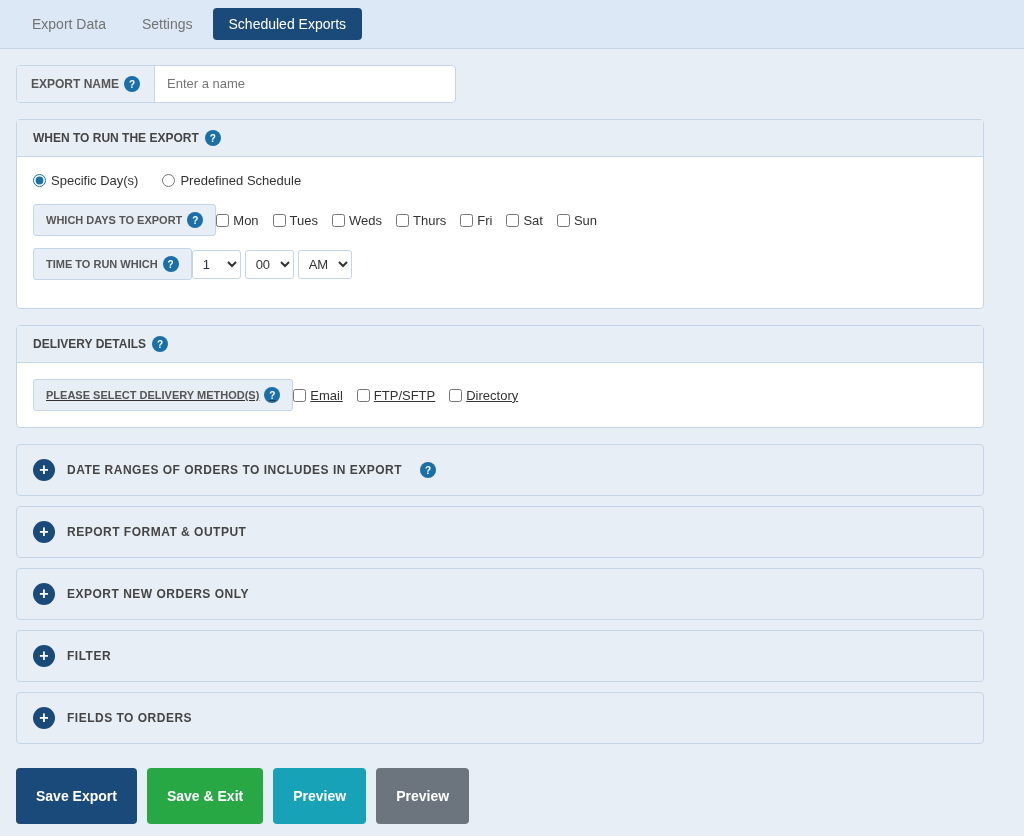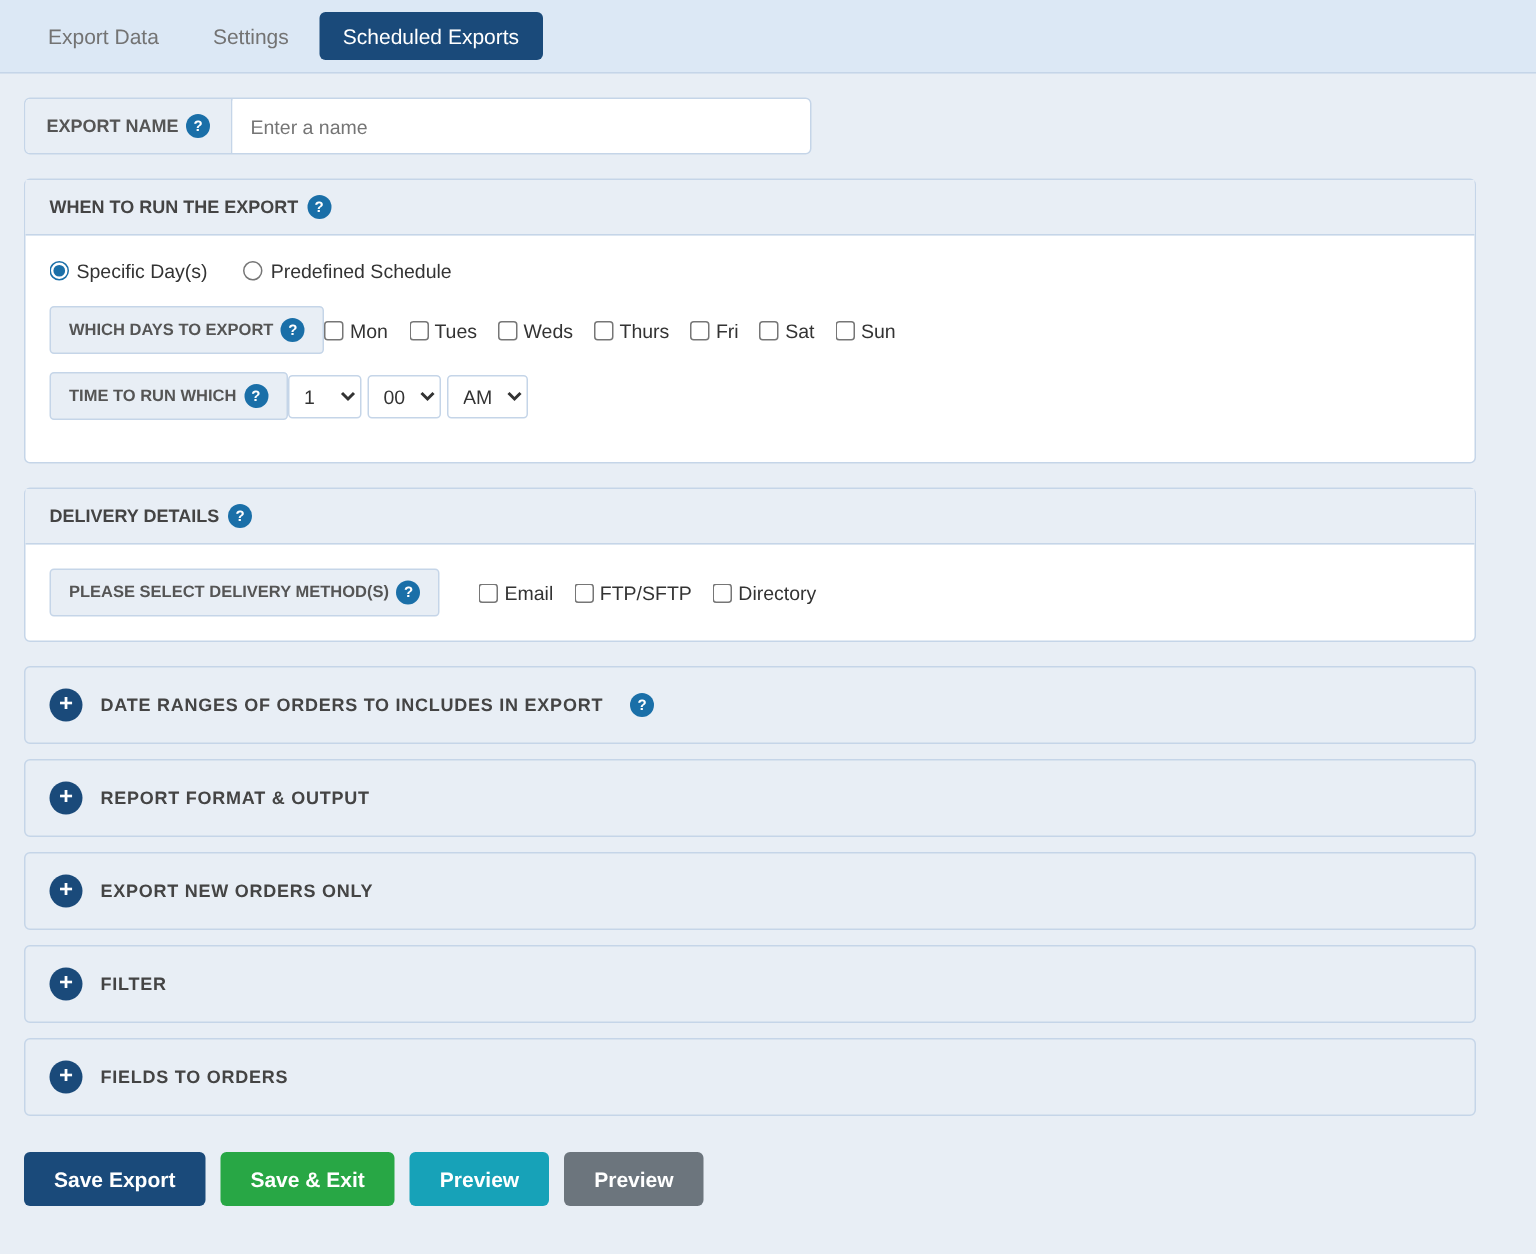--- a/index.html
+++ b/index.html
@@ -38,27 +38,27 @@
 
     
     .main-content {
       padding: 16px;
       max-width: 1000px;
     }
 
     
     .export-name-row {
       display: flex;
-      align-items: flex-end;
+      align-items: flex-start;
       margin-bottom: 16px;
       background: #fff;
       border: 1px solid #c5d5e8;
       border-radius: 4px;
       overflow: hidden;
-      width: 525px;
+      width: 440px;
     }
     .export-name-label {
       background: #e8eef5;
       padding: 10px 14px;
       font-size: 12px;
       font-weight: bold;
       color: #555;
       white-space: nowrap;
       display: flex;
       align-items: center;
@@ -165,21 +165,22 @@
       font-size: 13px;
       background: #fff;
       color: #333;
       cursor: pointer;
     }
 
     
     .delivery-method-row {
       display: flex;
       align-items: center;
-      gap: 26px;
+      gap: 0;
+      text-decoration: underline;
     }
     .delivery-checkboxes {
       display: flex;
       align-items: center;
       gap: 14px;
     }
     .delivery-option {
       display: flex;
       align-items: center;
       gap: 4px;
@@ -223,21 +224,21 @@
     }
 
     
     .bottom-buttons {
       display: flex;
       gap: 10px;
       margin-top: 16px;
       padding-top: 8px;
     }
     .btn {
-      padding: 10px 20px;
+      padding: 20px 20px;
       border: none;
       border-radius: 4px;
       font-size: 14px;
       font-weight: 600;
       cursor: pointer;
       color: #fff;
     }
     .btn-save { background: #1a4a7a; }
     .btn-save-exit { background: #28a745; }
     .btn-preview { background: #17a2b8; }

